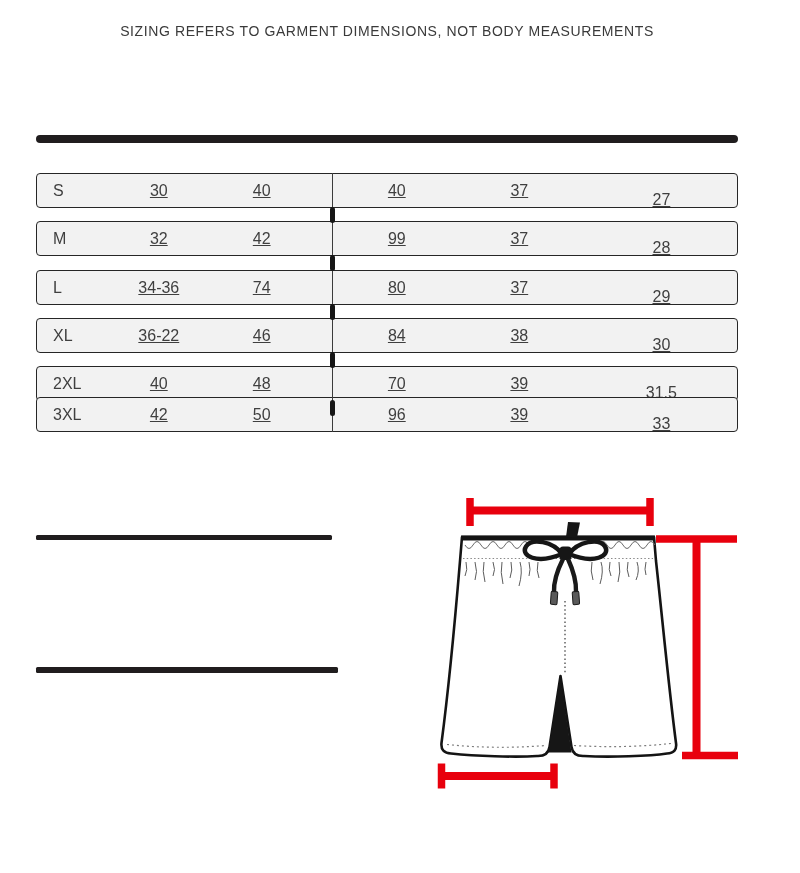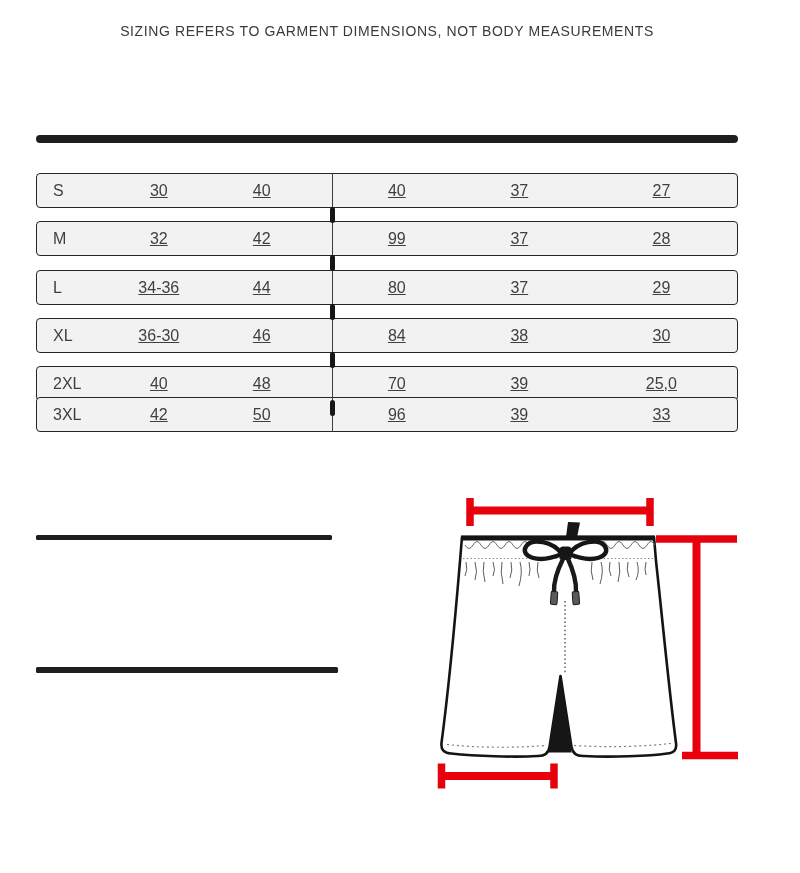--- a/index.html
+++ b/index.html
@@ -8,21 +8,21 @@
   .title{position:absolute;left:36px;top:23px;width:702px;text-align:center;
          font-size:14px;font-weight:500;letter-spacing:.6px;color:#3a3a3a;}
   .header-bar{position:absolute;left:36px;top:135px;width:702px;height:8px;
               background:#201d1e;border-radius:4px;}
   .trow{position:absolute;left:36px;width:702px;height:35px;background:#f2f2f2;
         border:1.5px solid #262626;border-radius:4px;box-sizing:border-box;}
   .cell{position:absolute;top:0;height:100%;display:flex;align-items:center;
         font-size:16px;color:#3f3f3f;white-space:nowrap;}
   .cell.num{transform:translateX(-50%);text-decoration:underline;}
   .cell.size{left:16px;}
-  .c2{left:17.4%;} .c3{left:32.1%;} .c4{left:51.4%;} .c5{left:68.9%;} .c6{left:89.2%;}
+  .c2{left:17.4%;} .c3{left:32.1%;} .c4{left:51.4%;} .c5{left:68.9%;} .c6{left:89.2%;margin-top:9px;}
   .vdiv{position:absolute;left:294.5px;top:-1px;bottom:-1px;width:1.4px;background:#3c3c3c;}
   .capsule{position:absolute;left:329.5px;width:5px;height:16px;background:#161616;border-radius:3px;}
   .rule{position:absolute;background:#201d1e;border-radius:1.5px;height:5px;}
   .rule-1{left:36px;top:535px;width:296px;}
   .rule-2{left:36px;top:667px;width:302px;height:6px;}
   .shorts-svg{position:absolute;left:420px;top:485px;}
 </style>
 </head>
 <body>
 
@@ -48,44 +48,44 @@
     <span class="cell num c3">42</span>
     <span class="cell num c4">99</span>
     <span class="cell num c5">37</span>
     <span class="cell num c6">28</span>
     <span class="vdiv"></span>
   </div>
 
   <div class="trow" style="top:270px">
     <span class="cell size">L</span>
     <span class="cell num c2">34-36</span>
-    <span class="cell num c3">44</span>
+    <span class="cell num c3">74</span>
     <span class="cell num c4">80</span>
     <span class="cell num c5">37</span>
     <span class="cell num c6">29</span>
     <span class="vdiv"></span>
   </div>
 
   <div class="trow" style="top:318px">
     <span class="cell size">XL</span>
-    <span class="cell num c2">36-30</span>
+    <span class="cell num c2">36-22</span>
     <span class="cell num c3">46</span>
     <span class="cell num c4">84</span>
     <span class="cell num c5">38</span>
     <span class="cell num c6">30</span>
     <span class="vdiv"></span>
   </div>
 
   <div class="trow" style="top:366px">
     <span class="cell size">2XL</span>
     <span class="cell num c2">40</span>
     <span class="cell num c3">48</span>
     <span class="cell num c4">70</span>
     <span class="cell num c5">39</span>
-    <span class="cell num c6">25,0</span>
+    <span class="cell num c6">31,5</span>
     <span class="vdiv"></span>
   </div>
 
   <div class="trow" style="top:397px">
     <span class="cell size">3XL</span>
     <span class="cell num c2">42</span>
     <span class="cell num c3">50</span>
     <span class="cell num c4">96</span>
     <span class="cell num c5">39</span>
     <span class="cell num c6">33</span>

